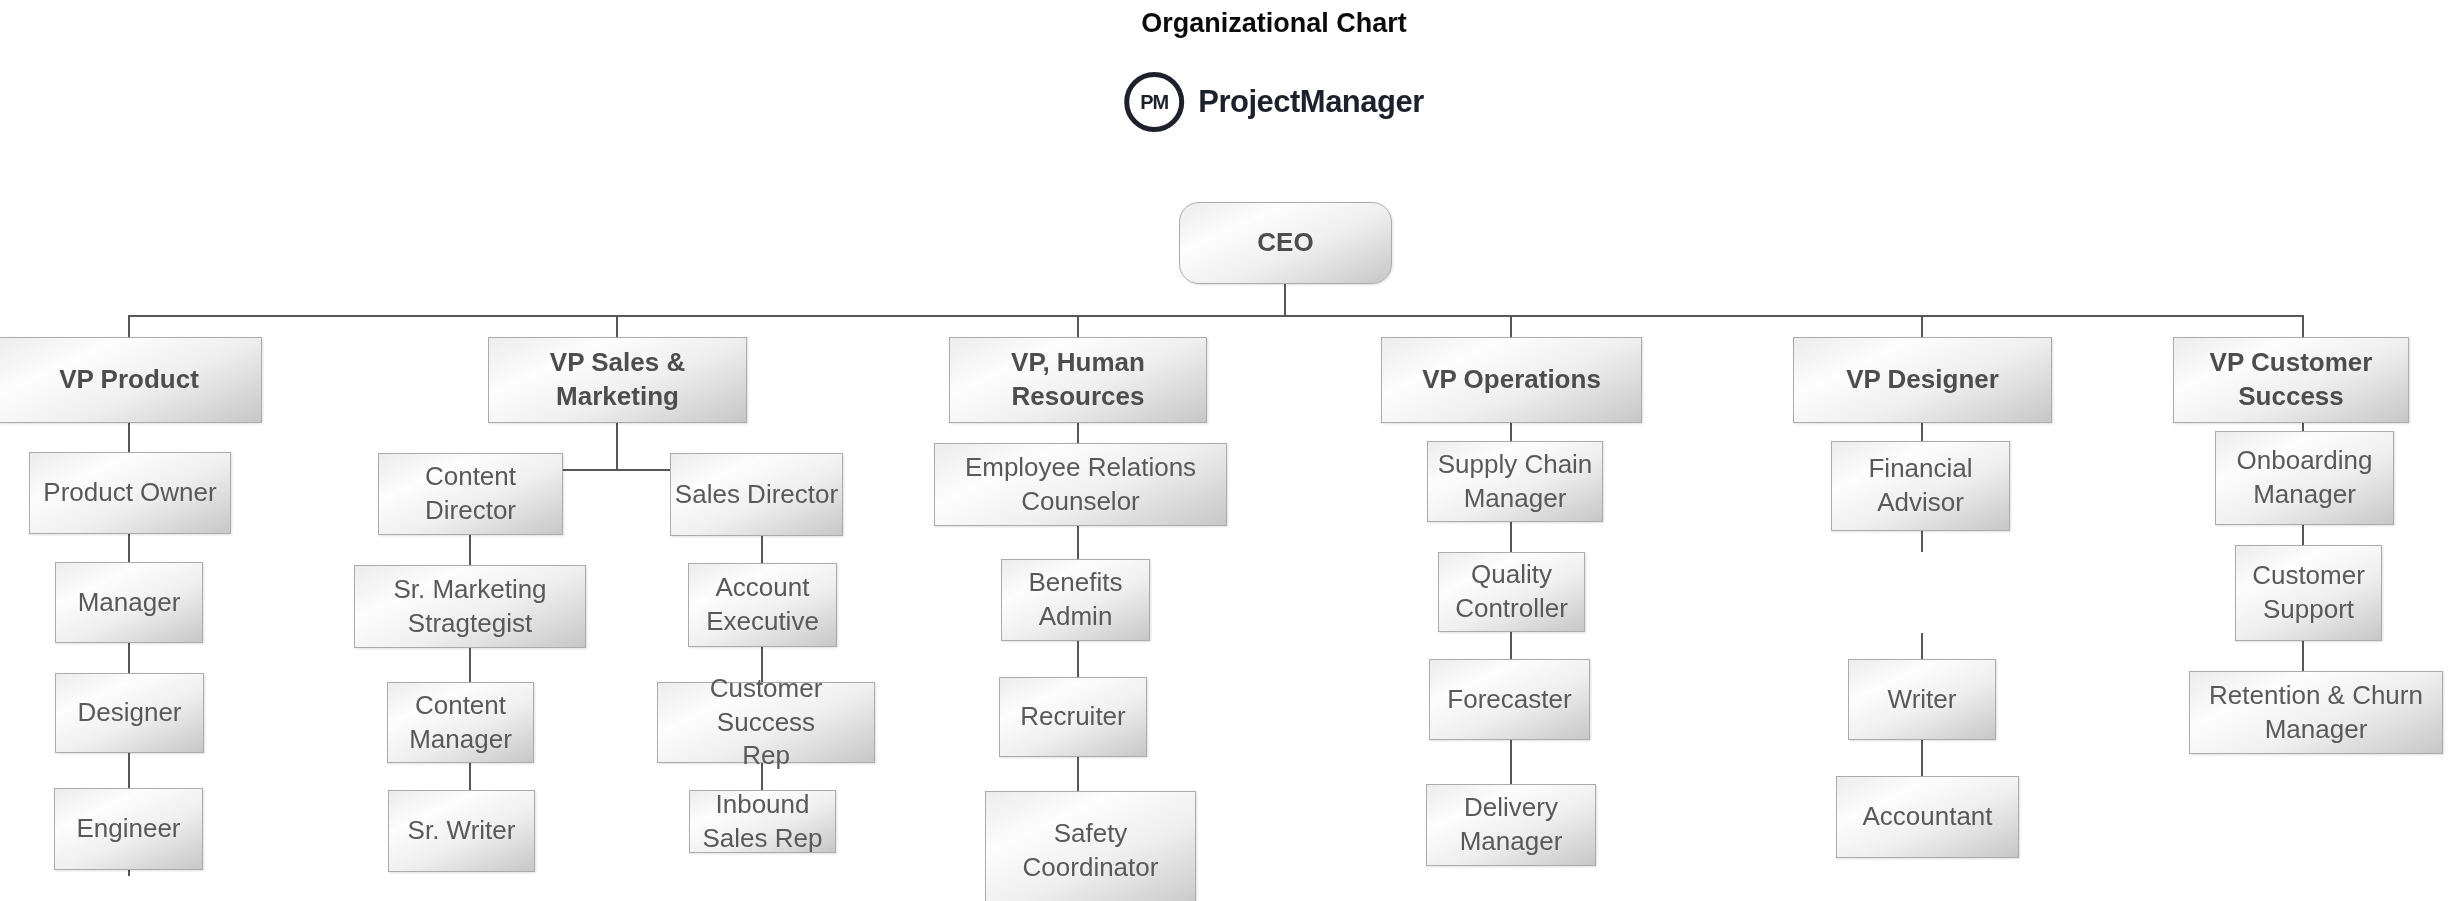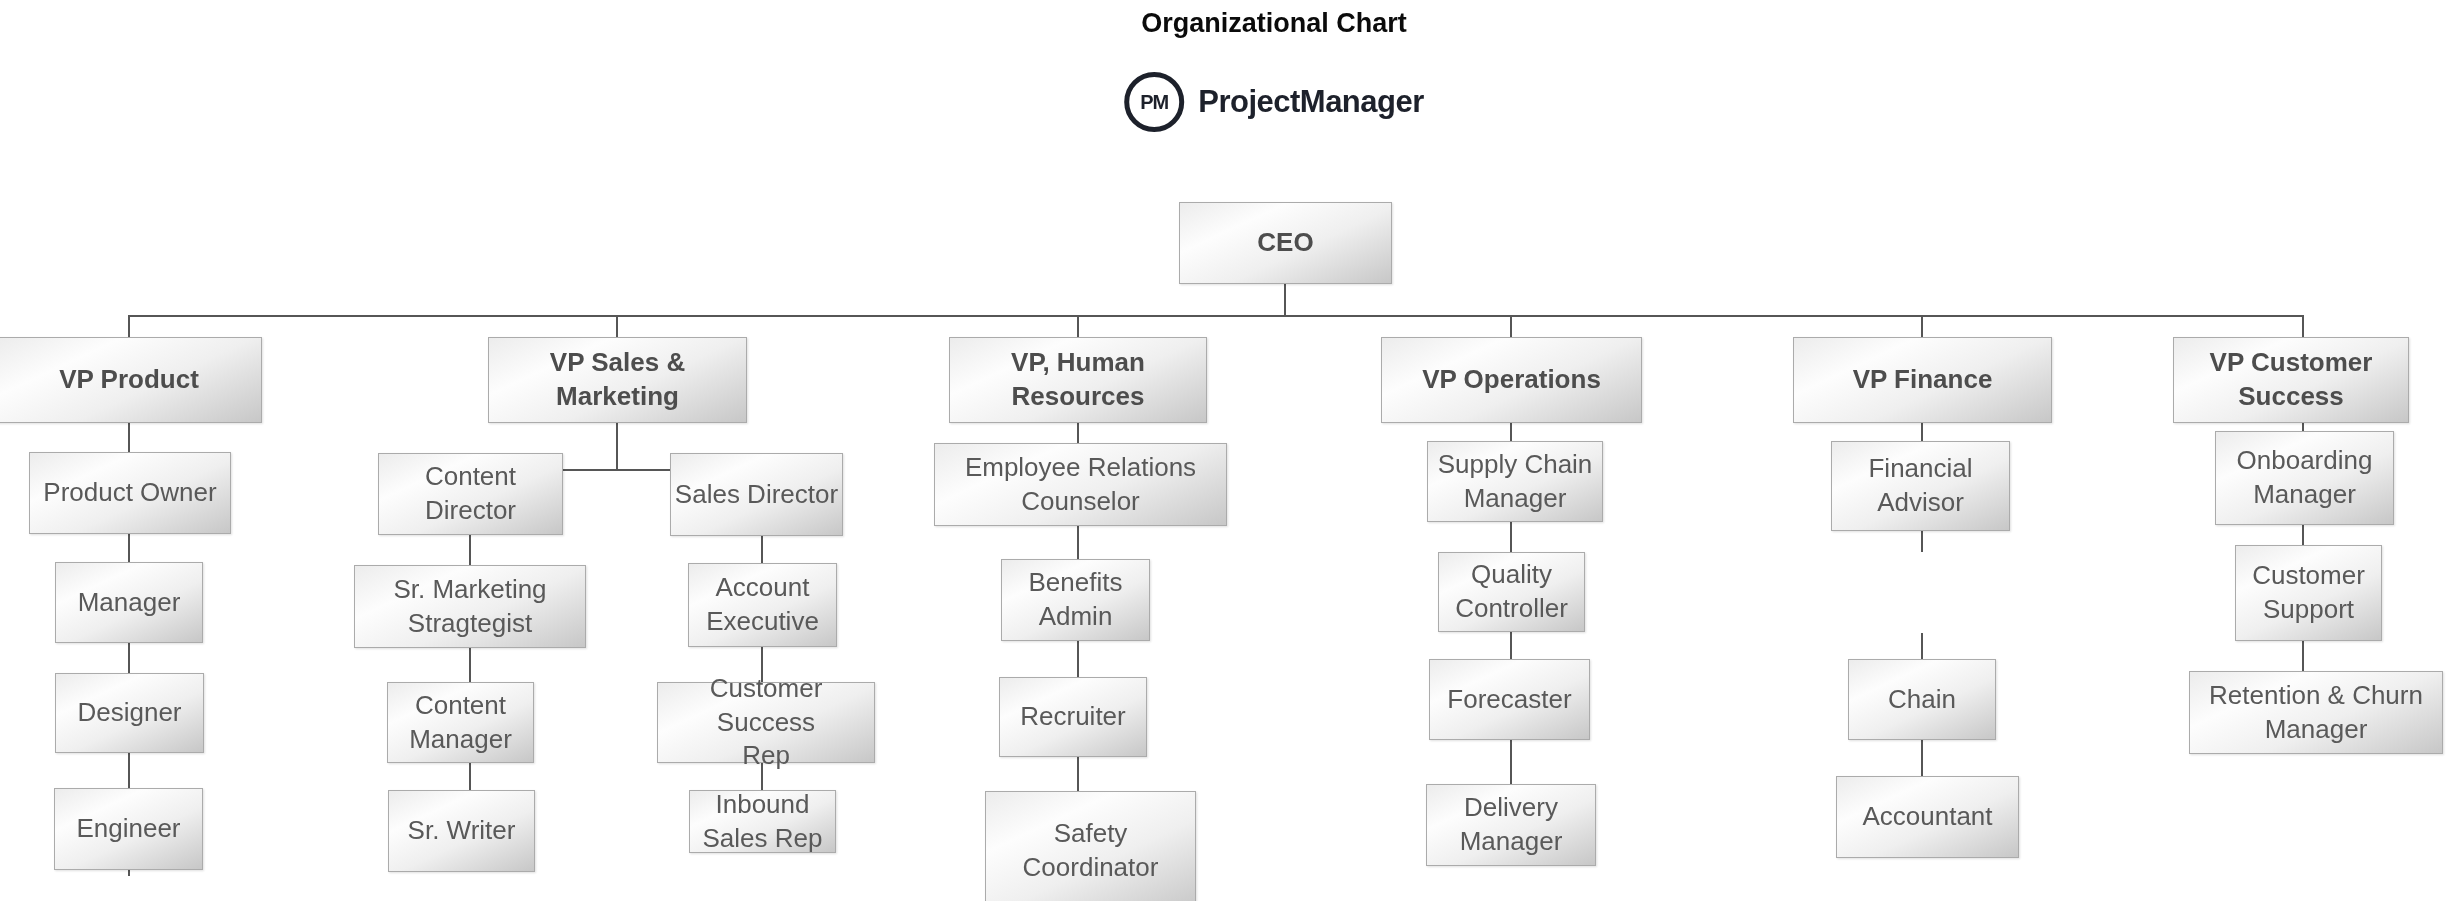--- a/index.html
+++ b/index.html
@@ -71,38 +71,38 @@
 
   <div class="vline" style="left:1921px;top:423px;height:18px;"></div>
   <div class="vline" style="left:1921px;top:531px;height:21px;"></div>
   <div class="vline" style="left:1921px;top:633px;height:26px;"></div>
   <div class="vline" style="left:1921px;top:740px;height:36px;"></div>
 
   <div class="vline" style="left:2302px;top:423px;height:8px;"></div>
   <div class="vline" style="left:2302px;top:525px;height:20px;"></div>
   <div class="vline" style="left:2302px;top:641px;height:30px;"></div>
 
-  <div class="node bold nowrap" style="left:1179px;top:202px;width:213px;height:82px;">
+  <div class="node bold nowrap" style="left:1179px;top:202px;width:213px;height:82px;border-radius:20px;">
     <span>CEO</span>
     </div>
 
   <div class="node bold nowrap" style="left:-4px;top:337px;width:266px;height:86px;">
     <span>VP Product</span>
     </div>
   <div class="node bold" style="left:488px;top:337px;width:259px;height:86px;">
     <span style="max-width:180px;">VP Sales &amp; Marketing</span>
     </div>
   <div class="node bold" style="left:949px;top:337px;width:258px;height:86px;">
     <span style="max-width:190px;">VP, Human Resources</span>
     </div>
   <div class="node bold nowrap" style="left:1381px;top:337px;width:261px;height:86px;">
     <span>VP Operations</span>
     </div>
   <div class="node bold nowrap" style="left:1793px;top:337px;width:259px;height:86px;">
-    <span>VP Finance</span>
+    <span>VP Designer</span>
     </div>
   <div class="node bold" style="left:2173px;top:337px;width:236px;height:86px;">
     <span style="max-width:200px;">VP Customer Success</span>
     </div>
 
   <div class="node nowrap" style="left:29px;top:452px;width:202px;height:82px;">
     <span>Product Owner</span>
     </div>
   <div class="node nowrap" style="left:55px;top:562px;width:148px;height:81px;">
     <span>Manager</span>
@@ -163,21 +163,21 @@
     <span>Forecaster</span>
     </div>
   <div class="node" style="left:1426px;top:784px;width:170px;height:82px;">
     <span style="max-width:120px;">Delivery Manager</span>
     </div>
 
   <div class="node" style="left:1831px;top:441px;width:179px;height:90px;">
     <span style="max-width:130px;">Financial Advisor</span>
     </div>
   <div class="node nowrap" style="left:1848px;top:659px;width:148px;height:81px;">
-    <span>Chain</span>
+    <span>Writer</span>
     </div>
   <div class="node nowrap" style="left:1836px;top:776px;width:183px;height:82px;">
     <span>Accountant</span>
     </div>
 
   <div class="node" style="left:2215px;top:431px;width:179px;height:94px;">
     <span style="max-width:140px;">Onboarding Manager</span>
     </div>
   <div class="node" style="left:2235px;top:545px;width:147px;height:96px;">
     <span style="max-width:120px;">Customer Support</span>

